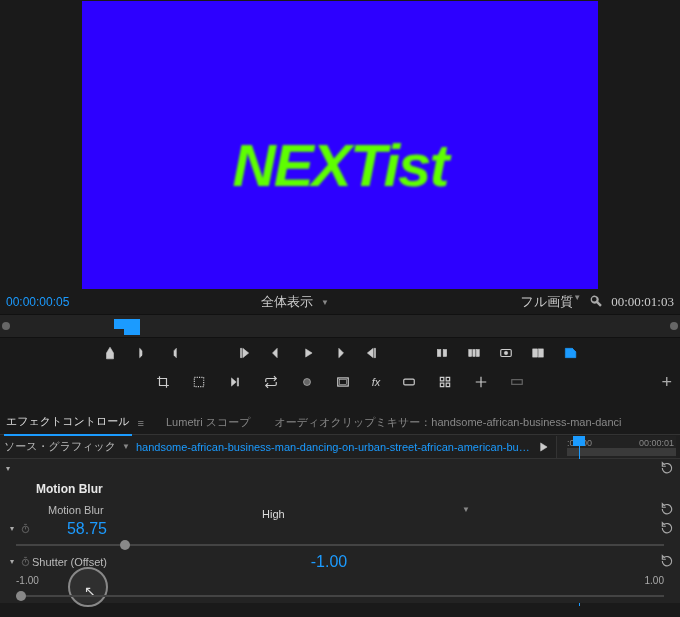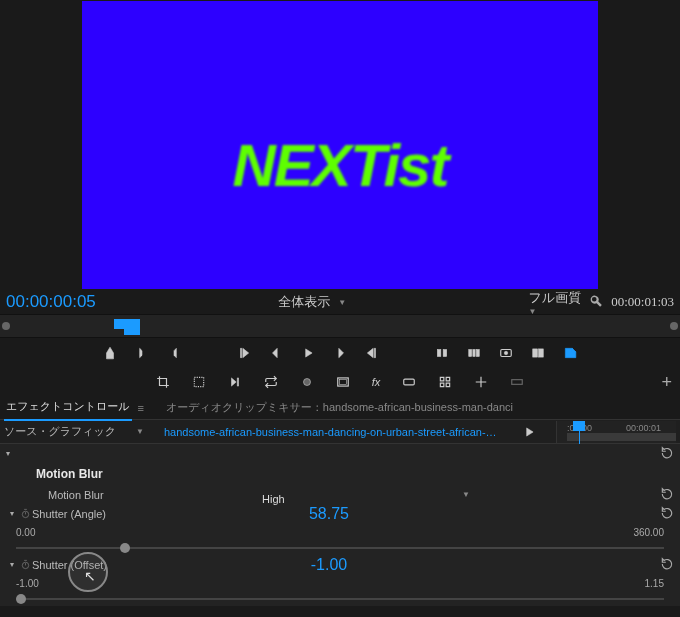--- a/index.html
+++ b/index.html
@@ -39,21 +39,21 @@
       filter: blur(1px);
     }
     .info-bar {
       display: flex;
       align-items: center;
       justify-content: space-between;
       height: 24px;
       padding: 0 6px;
       background: #1a1a1a;
     }
-    .time-left { color: #1b9bff; font-size: 17px; }
+    .time-left { color: #1b9bff; font-size: 12px; }
     .time-right { color: #ccc; font-size: 13px; font-family: Liberation Serif, serif; }
     .zoom-group, .res-group { display: flex; align-items: center; gap: 8px; }
     .sel { color: #ccc; font-size: 13px; }
     .chev { color: #888; font-size: 8px; }
     .wrench { color: #aaa; font-size: 13px; }
     .scrubber {
       height: 24px;
       background: #232323;
       position: relative;
       border-top: 1px solid #111;
@@ -90,31 +90,32 @@
     .rec svg circle { fill: #666; }
     .plus-right { position: absolute; right: 8px; color: #aaa; font-size: 18px; }
     .panel-tabs {
       display: flex;
       align-items: center;
       height: 24px;
       border-bottom: 1px solid #333;
       padding: 0 4px;
       gap: 20px;
       background: #1a1a1a;
+      margin-top: 15px;
     }
     .tab { color: #888; font-size: 11px; white-space: nowrap; padding: 5px 2px; }
     .tab.active { color: #ddd; border-bottom: 2px solid #1b9bff; }
     .tab-menu { color: #888; margin-left: -14px; }
     .effects-header {
       display: flex;
       align-items: center;
       height: 24px;
       background: #1f1f1f;
       padding: 0 4px;
-      gap: 20px;
+      gap: 6px;
       border-bottom: 1px solid #333;
     }
     .src-label { color: #bbb; font-size: 11px; }
     .clip-link { color: #1b9bff; font-size: 11px; white-space: nowrap; overflow: hidden; text-overflow: ellipsis; flex: 1; }
     .mini-timeline {
       width: 120px; height: 22px; background: #222; position: relative;
       border-left: 1px solid #333;
     }
     .mini-tick { position: absolute; top: 2px; font-size: 9px; color: #888; }
     .mini-playhead { position: absolute; top: 0; width: 1px; height: 170px; background: #1b9bff; }
@@ -165,21 +166,21 @@
   </div>
 </div>
 
 <div class="info-bar">
   <span class="time-left">00:00:00:05</span>
   <div class="zoom-group">
     <span class="sel">全体表示</span>
     <span class="chev">▼</span>
   </div>
   <div class="res-group">
-    <div style="display:flex;align-items:flex-start;flex-direction:column;">
+    <div style="display:flex;align-items:flex-start;">
       <span class="sel">フル画質</span>
       <span class="chev">▼</span>
     </div>
     <span class="wrench">
       <svg width="14" height="14" viewBox="0 0 24 24">
           <path fill="#aaa" d="M22 19l-6-6a7 7 0 1 0-3 3l6 6 3-3zM5 9a4 4 0 1 1 8 0 4 4 0 0 1-8 0z"></path>
         </svg>
     </span>
     <span class="time-right">00:00:01:03</span>
   </div>
@@ -319,36 +320,37 @@
       <svg viewBox="0 0 24 24">
         <rect x="3" y="8" width="18" height="8" fill="none" stroke="#666" stroke-width="2"></rect>
       </svg>
     </span>
   <span class="plus-right">+</span>
 </div>
 
 <div class="panel-tabs">
   <span class="tab active">エフェクトコントロール</span>
   <span class="tab-menu">≡</span>
+  <span class="tab">Lumetri スコープ</span>
   <span class="tab" style="flex:1;overflow:hidden;text-overflow:ellipsis">オーディオクリップミキサー：handsome-african-business-man-danci</span>
 </div>
 
 <div class="effects-header">
   <span class="src-label">ソース・グラフィック</span>
   <span class="chev">▼</span>
   <span class="clip-link">handsome-african-business-man-dancing-on-urban-street-african-american-businessman--SBV-3464…</span>
   <span class="tbtn">
       <svg viewBox="0 0 24 24" width="10" height="10">
         <path d="M8 5v14l11-7z" fill="#ccc"></path>
       </svg>
     </span>
   <div class="mini-wrap">
     <div class="mini-timeline">
       <span class="mini-tick" style="left:10px">:00:00</span>
-      <span class="mini-tick" style="right:15px">00:00:01</span>
+      <span class="mini-tick" style="right:2px">00:00:01</span>
       <div class="mini-bar"></div>
       <div class="mini-playhead" style="left:22px">
         <div class="mini-playhead-head"></div>
       </div>
     </div>
   </div>
 </div>
 
 <div class="effects-body">
 
@@ -381,31 +383,26 @@
   </div>
 
   <div class="prop-row sub">
     <span class="disclosure">▾</span>
     <span class="stopwatch">
         <svg viewBox="0 0 24 24">
           <circle cx="12" cy="14" r="7"></circle>
           <path d="M12 14V9M9 3h6"></path>
         </svg>
       </span>
-    <span class="prop-label">Shutter (Angle)</span>
     <span class="prop-value">58.75</span>
     <span class="prop-ctrl">
       <span class="reset"><svg viewBox="0 0 24 24">
             <path d="M4 12a8 8 0 1 0 3-6L4 3v6h6" stroke-width="2"></path>
           </svg></span>
     </span>
-  </div>
-  <div class="slider-row">
-    <span>0.00</span>
-    <span>360.00</span>
   </div>
   <div class="slider-track">
     <div class="slider-line"></div>
     <div class="slider-thumb" style="left:16%"></div>
   </div>
 
   <div class="cursor-ring" style="left:68px; top:108px">
     <span class="arrow">↖</span>
   </div>
 
@@ -420,20 +417,20 @@
     <span class="prop-label">Shutter (Offset)</span>
     <span class="prop-value">-1.00</span>
     <span class="prop-ctrl">
       <span class="reset"><svg viewBox="0 0 24 24">
             <path d="M4 12a8 8 0 1 0 3-6L4 3v6h6" stroke-width="2"></path>
           </svg></span>
     </span>
   </div>
   <div class="slider-row">
     <span>-1.00</span>
-    <span>1.15</span>
+    <span>1.00</span>
   </div>
   <div class="slider-track">
     <div class="slider-line"></div>
     <div class="slider-thumb" style="left:0%"></div>
   </div>
 
 </div>
 
 </body></html>

